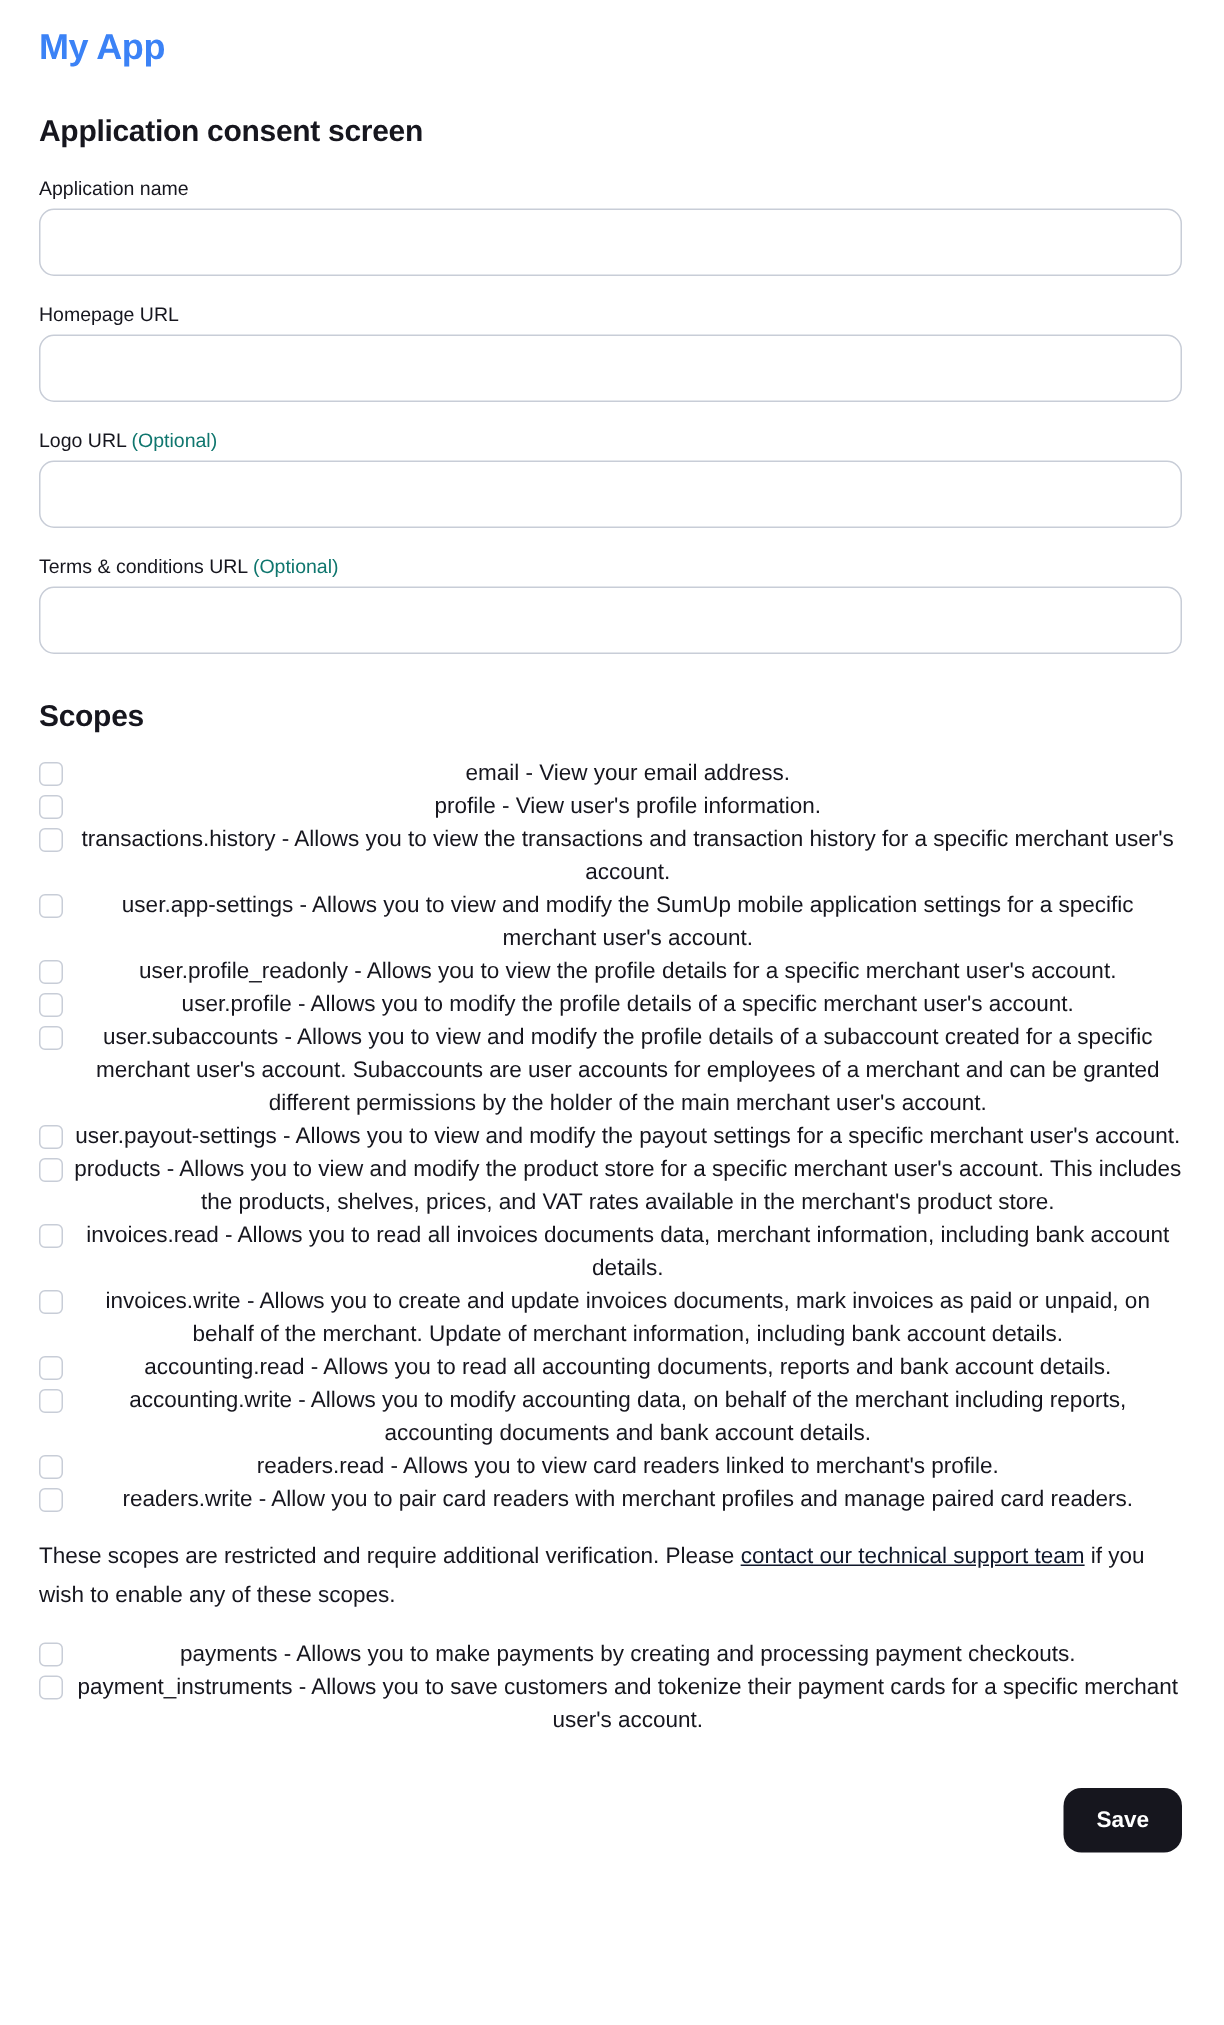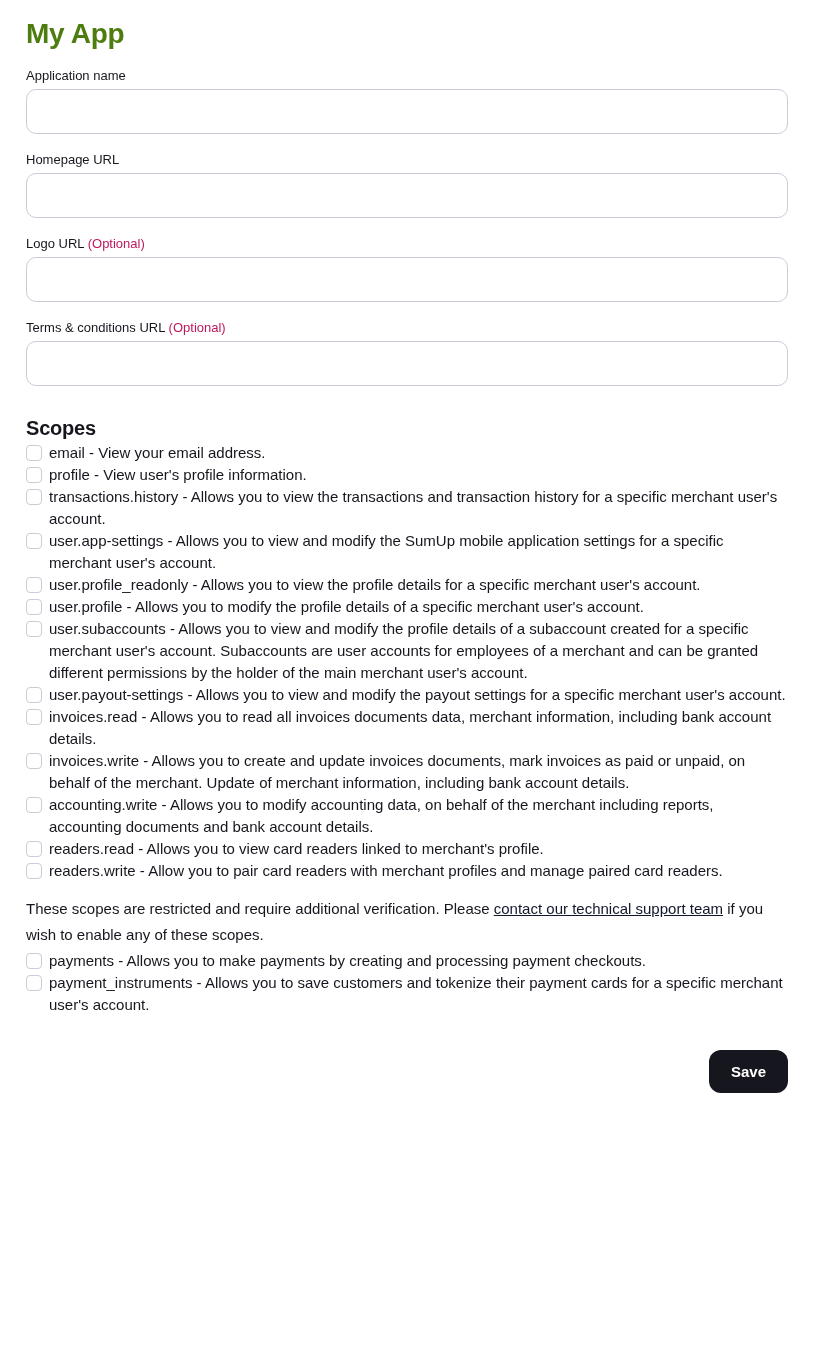--- a/index.html
+++ b/index.html
@@ -7,60 +7,60 @@
   body {
     width: 816px;
     min-height: 1350px;
     font-family: "Liberation Sans", sans-serif;
     color: #16161e;
   }
   .page {
     padding: 18px 28px 24px 26px;
   }
   h1.app-title {
-    font-size: 28px;
+    font-size: 24px;
     font-weight: bold;
     margin: 0 0 0 0;
     line-height: 1.15;
     letter-spacing: -0.3px;
-    color: #4d7c0f;
+    color: #3b82f6;
   }
   h2.section-title {
     font-size: 20px;
     font-weight: bold;
     margin: 30px 0 0 0;
     line-height: 1.2;
     letter-spacing: -0.2px;
     color: #16161e;
   }
   
   .field-group { margin-top: 18px; }
   .field-label {
     display: block;
     font-size: 13px;
     line-height: 16px;
     color: #16161e;
     margin-bottom: 5px;
   }
-  .field-label .optional { color: #be185d; }
+  .field-label .optional { color: #0f766e; }
   .text-input {
     display: block;
     width: 100%;
     height: 45px;
     border: 1px solid #c8cdd7;
     border-radius: 10px;
     background: #ffffff;
     font-family: "Liberation Sans", sans-serif;
     font-size: 15px;
     color: #16161e;
     padding: 0 12px;
     outline: none;
   }
   
-  .scopes-list { margin-top: 2px; }
+  .scopes-list { margin-top: 15px; text-align: center; }
   .scope-row {
     display: flex;
     align-items: flex-start;
     font-size: 15px;
     line-height: 22px;
   }
   .checkbox {
     flex: 0 0 auto;
     width: 16px;
     height: 16px;
@@ -104,20 +104,21 @@
     cursor: pointer;
   }
 </style>
 </head>
 <body>
 
 <div class="page">
 
   <h1 class="app-title">My App</h1>
 
+  <h2 class="section-title">Application consent screen</h2>
 
   <div class="field-group">
     <label class="field-label"><span>Application name</span> <span class="optional"></span></label>
     <input class="text-input" type="text" value="" style="">
   </div>
 
   <div class="field-group">
     <label class="field-label"><span>Homepage URL</span> <span class="optional"></span></label>
     <input class="text-input" type="text" value="" style="">
   </div>
@@ -170,31 +171,39 @@
       <div class="scope-row">
         <span class="checkbox"></span>
         <span class="scope-label">user.subaccounts - Allows you to view and modify the profile details of a subaccount created for a specific merchant user's account. Subaccounts are user accounts for employees of a merchant and can be granted different permissions by the holder of the main merchant user's account.</span>
       </div>
 
       <div class="scope-row">
         <span class="checkbox"></span>
         <span class="scope-label">user.payout-settings - Allows you to view and modify the payout settings for a specific merchant user's account.</span>
       </div>
 
+      <div class="scope-row">
+        <span class="checkbox"></span>
+        <span class="scope-label">products - Allows you to view and modify the product store for a specific merchant user's account. This includes the products, shelves, prices, and VAT rates available in the merchant's product store.</span>
+      </div>
 
       <div class="scope-row">
         <span class="checkbox"></span>
         <span class="scope-label">invoices.read - Allows you to read all invoices documents data, merchant information, including bank account details.</span>
       </div>
 
       <div class="scope-row">
         <span class="checkbox"></span>
         <span class="scope-label">invoices.write - Allows you to create and update invoices documents, mark invoices as paid or unpaid, on behalf of the merchant. Update of merchant information, including bank account details.</span>
       </div>
 
+      <div class="scope-row">
+        <span class="checkbox"></span>
+        <span class="scope-label">accounting.read - Allows you to read all accounting documents, reports and bank account details.</span>
+      </div>
 
       <div class="scope-row">
         <span class="checkbox"></span>
         <span class="scope-label">accounting.write - Allows you to modify accounting data, on behalf of the merchant including reports, accounting documents and bank account details.</span>
       </div>
 
       <div class="scope-row">
         <span class="checkbox"></span>
         <span class="scope-label">readers.read - Allows you to view card readers linked to merchant's profile.</span>
       </div>

